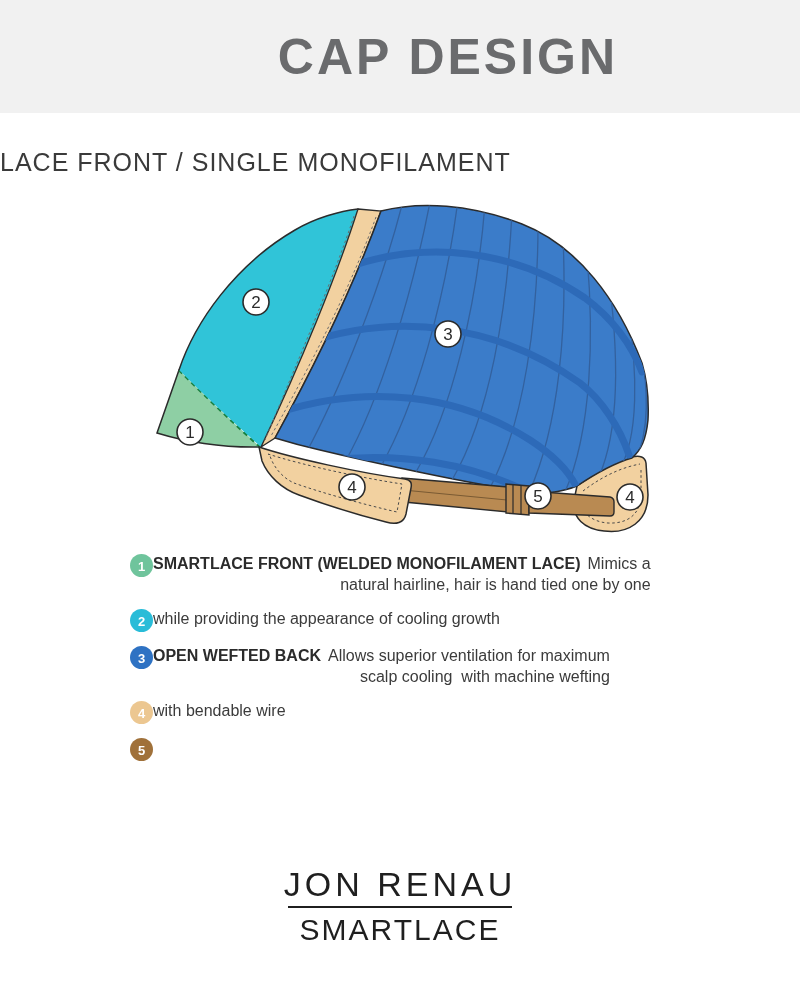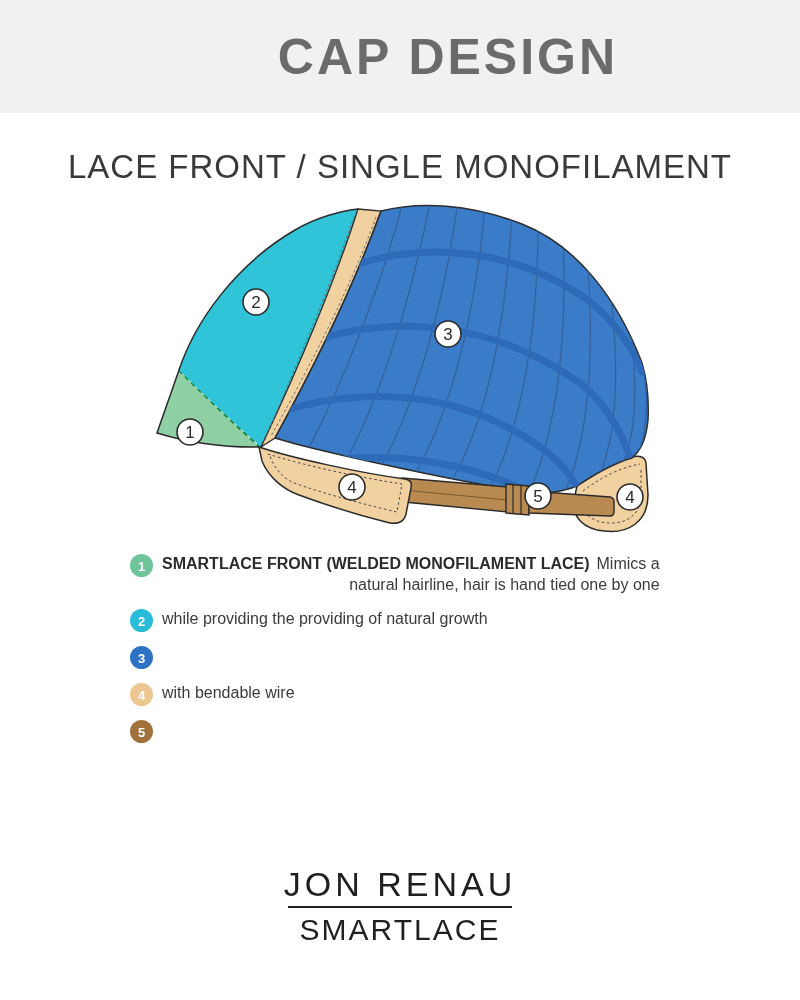--- a/index.html
+++ b/index.html
@@ -8,28 +8,28 @@
     font-family:"Liberation Sans", sans-serif;overflow:hidden;
   }
   .header-bar{
     position:absolute;left:0;top:0;width:800px;height:113px;
     background:#f1f1f1;display:flex;align-items:center;justify-content:center;padding-left:48px;
   }
   .header-title{
     font-size:50px;font-weight:bold;letter-spacing:3px;color:#6a6b6d;
   }
   .subtitle{
-    position:absolute;left:0;top:148px;width:800px;text-align:center;
-    font-size:33px;font-weight:400;letter-spacing:1px;color:#3a3a3a;
+    position:absolute;left:0;top:148px;width:800px;
+    font-size:25px;font-weight:400;letter-spacing:1px;color:#3a3a3a;
   }
   .diagram{position:absolute;left:140px;top:200px;width:520px;height:350px;}
   .legend{position:absolute;left:130px;top:553px;width:560px;}
   .legend-item{display:flex;align-items:flex-start;margin-bottom:13px;}
   .legend-badge{flex:0 0 auto;margin-top:1px;}
-  .legend-text{margin-left:9px;font-size:16px;line-height:21px;color:#3b3b3b;}
+  .legend-text{margin-left:0;font-size:16px;line-height:21px;color:#3b3b3b;}
   .legend-label{font-weight:bold;color:#2b2b2b;}
   .legend-rest{margin-left:7px;}
   .legend-line2{white-space:pre;text-align:right;}
   .logo{position:absolute;left:0;top:866px;width:800px;text-align:center;color:#1f1f1f;}
   .logo-name{font-size:34px;letter-spacing:4px;line-height:36px;}
   .logo-divider{width:224px;border:0;border-top:2px solid #1f1f1f;margin:4px auto 5px auto;}
   .logo-sub{font-size:30px;letter-spacing:2px;line-height:33px;}
   .marker-circle{fill:#ffffff;stroke:#2b2b2b;stroke-width:1.6;}
   .marker-num{fill:#2b2b2b;font-size:17px;text-anchor:middle;}
   .badge-num{fill:#ffffff;font-size:13px;font-weight:bold;text-anchor:middle;}
@@ -151,29 +151,33 @@
       <div class="legend-line2">natural hairline, hair is hand tied one by one</div>
     </div>
   </div>
 
   <div class="legend-item">
     <svg class="legend-badge" width="23" height="23">
       <circle cx="11.5" cy="11.5" r="11.5" fill="#29bcd8"></circle>
       <text class="badge-num" x="11.5" y="16.5">2</text>
     </svg>
     <div class="legend-text">
-      <div class="legend-line2">while providing the providing of natural growth</div>
+      <div class="legend-line2">while providing the appearance of cooling growth</div>
     </div>
   </div>
 
   <div class="legend-item">
     <svg class="legend-badge" width="23" height="23">
       <circle cx="11.5" cy="11.5" r="11.5" fill="#2e72c3"></circle>
       <text class="badge-num" x="11.5" y="16.5">3</text>
     </svg>
+    <div class="legend-text">
+      <div><span class="legend-label">OPEN WEFTED BACK</span><span class="legend-rest">Allows superior ventilation for maximum</span></div>
+      <div class="legend-line2">scalp cooling  with machine wefting</div>
+    </div>
   </div>
 
   <div class="legend-item">
     <svg class="legend-badge" width="23" height="23">
       <circle cx="11.5" cy="11.5" r="11.5" fill="#ecc791"></circle>
       <text class="badge-num" x="11.5" y="16.5">4</text>
     </svg>
     <div class="legend-text">
       <div class="legend-line2">with bendable wire</div>
     </div>

